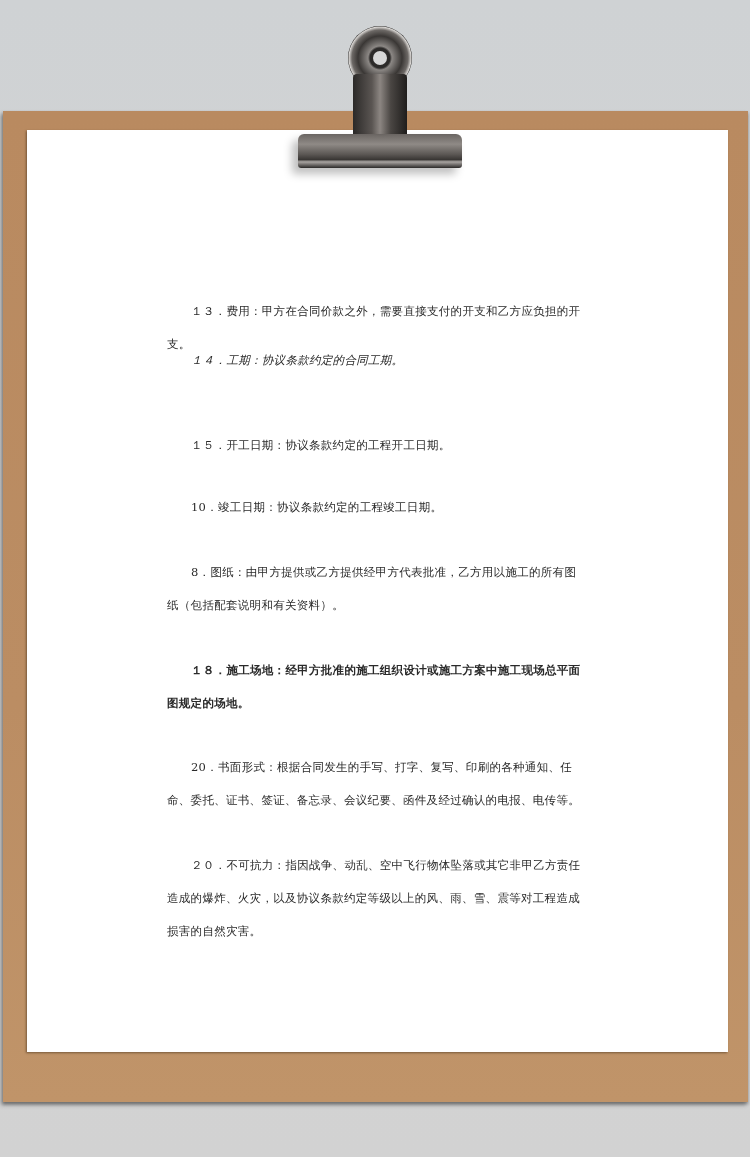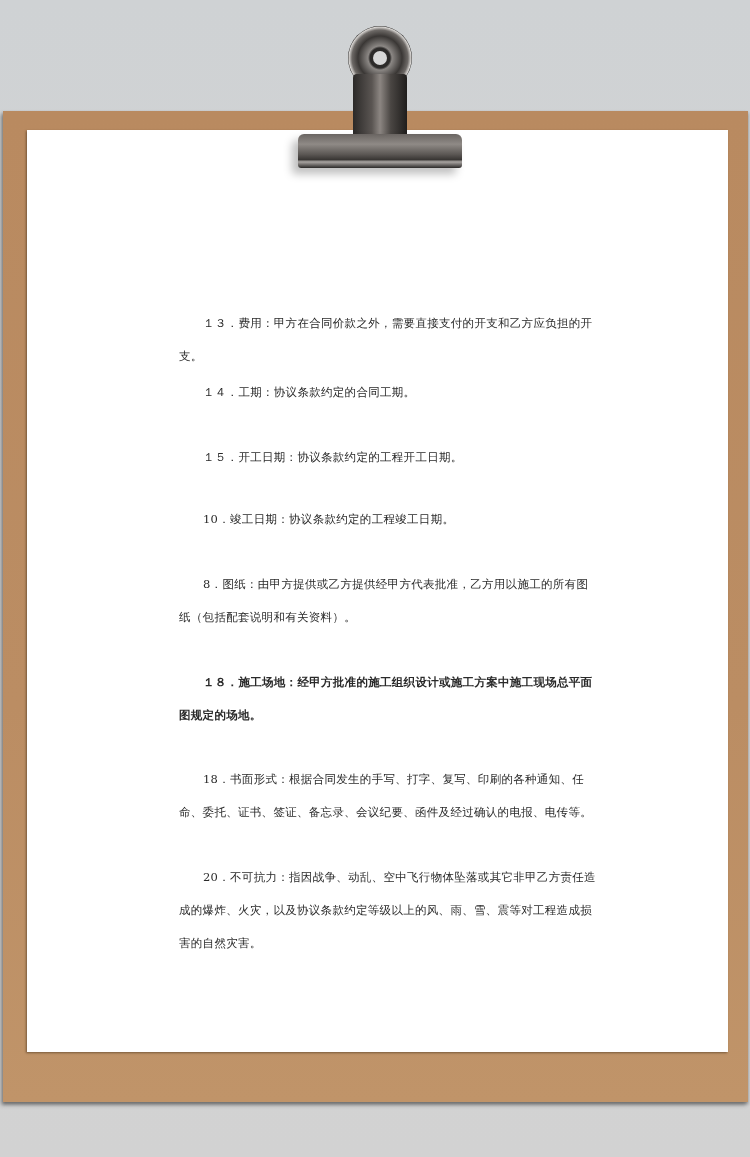--- a/index.html
+++ b/index.html
@@ -12,21 +12,21 @@
       position: absolute; left: 3px; top: 111px; width: 745px; height: 991px;
       background: linear-gradient(180deg, #b98a60 0%, #bb8d63 60%, #c09469 100%);
       box-shadow: -2px 3px 4px rgba(60,60,60,0.45), 0 2px 3px rgba(0,0,0,0.3);
     }
     .paper {
       position: absolute; left: 27px; top: 130px; width: 701px; height: 922px;
       background: #ffffff;
       box-shadow: -1px 1px 2px rgba(60,40,20,0.55);
     }
     .content { position: absolute; left: 167px; top: 295px; width: 420px; color: #2a2a2a; font-size: 11.5px; }
-    .para { position: absolute; left: 0; width: 420px; line-height: 33px; text-indent: 24px; letter-spacing: 0.3px; margin: 12px; }
+    .para { position: absolute; left: 0; width: 420px; line-height: 33px; text-indent: 24px; letter-spacing: 0.3px; margin: 0; }
     .clip { position: absolute; left: 290px; top: 22px; width: 180px; height: 150px; }
     .clip .ring {
       position: absolute; left: 58px; top: 4px; width: 64px; height: 64px; border-radius: 50%;
       background: radial-gradient(circle at 50% 50%, #2d2b2a 0 10px, #8b8784 12px, #3a3735 22px, #6d6966 28px, #d9d6d3 31px, #2a2826 32px);
     }
     .clip .hole {
       position: absolute; left: 83px; top: 29px; width: 14px; height: 14px; border-radius: 50%; background: #d8d8d8;
     }
     .clip .neck {
       position: absolute; left: 63px; top: 52px; width: 54px; height: 70px;
@@ -48,20 +48,20 @@
 
 <div class="clip">
   <div class="ring"></div>
   <div class="hole"></div>
   <div class="neck"></div>
   <div class="bar"></div>
 </div>
 
 <div class="content">
   <p class="para" style="top:0px;">１３．费用：甲方在合同价款之外，需要直接支付的开支和乙方应负担的开支。</p>
-  <p class="para" style="top:69px;">１４．工期：协议条款约定的合同工期。</p>
+  <p class="para" style="top:49px;font-style:italic;">１４．工期：协议条款约定的合同工期。</p>
   <p class="para" style="top:134px;">１５．开工日期：协议条款约定的工程开工日期。</p>
   <p class="para" style="top:196px;">10．竣工日期：协议条款约定的工程竣工日期。</p>
   <p class="para" style="top:261px;">8．图纸：由甲方提供或乙方提供经甲方代表批准，乙方用以施工的所有图纸（包括配套说明和有关资料）。</p>
   <p class="para" style="top:359px;font-weight:bold;">１８．施工场地：经甲方批准的施工组织设计或施工方案中施工现场总平面图规定的场地。</p>
-  <p class="para" style="top:456px;">18．书面形式：根据合同发生的手写、打字、复写、印刷的各种通知、任命、委托、证书、签证、备忘录、会议纪要、函件及经过确认的电报、电传等。</p>
-  <p class="para" style="top:554px;">20．不可抗力：指因战争、动乱、空中飞行物体坠落或其它非甲乙方责任造成的爆炸、火灾，以及协议条款约定等级以上的风、雨、雪、震等对工程造成损害的自然灾害。</p>
+  <p class="para" style="top:456px;">20．书面形式：根据合同发生的手写、打字、复写、印刷的各种通知、任命、委托、证书、签证、备忘录、会议纪要、函件及经过确认的电报、电传等。</p>
+  <p class="para" style="top:554px;">２０．不可抗力：指因战争、动乱、空中飞行物体坠落或其它非甲乙方责任造成的爆炸、火灾，以及协议条款约定等级以上的风、雨、雪、震等对工程造成损害的自然灾害。</p>
 </div>
 
 </body></html>

